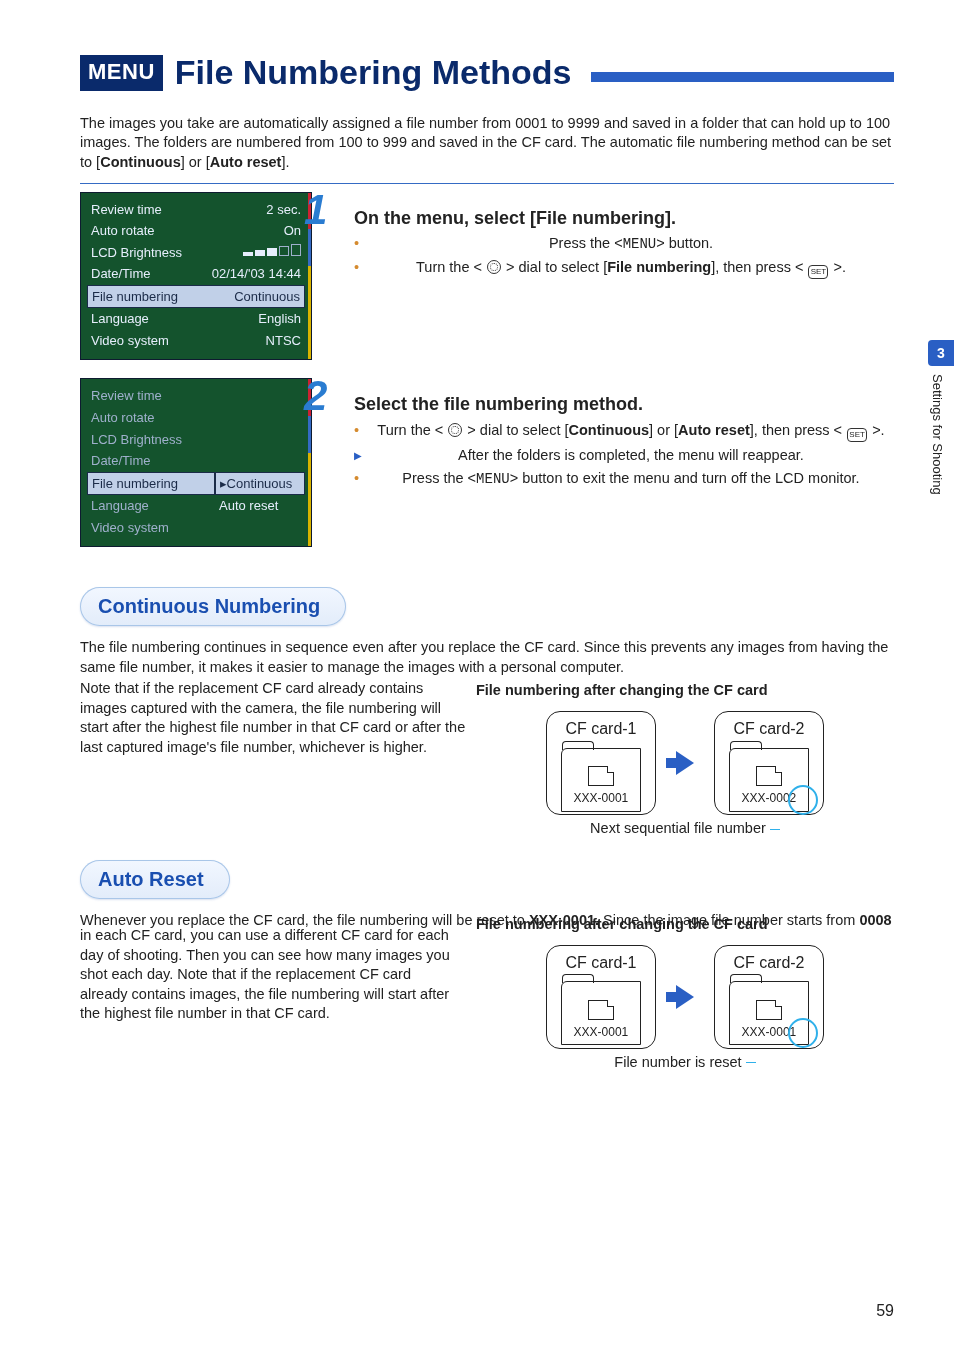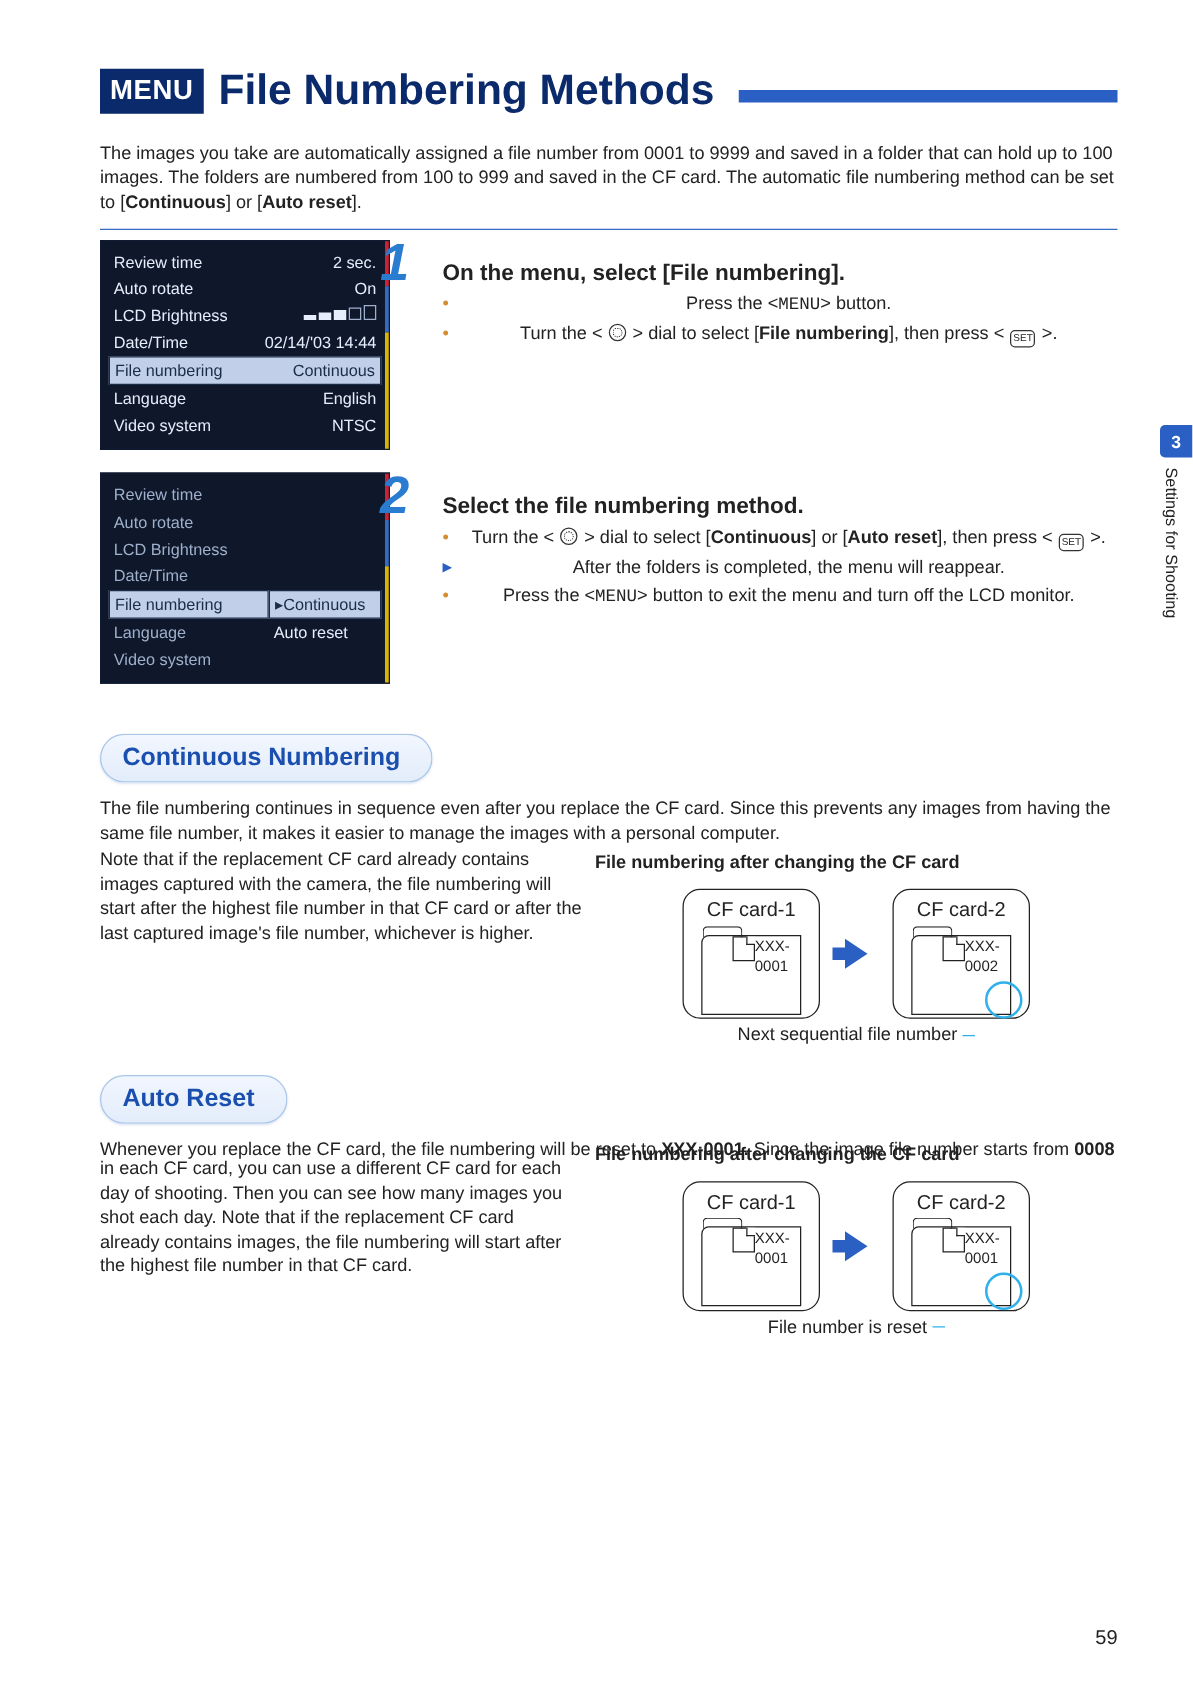--- a/index.html
+++ b/index.html
@@ -36,21 +36,21 @@
   }
 
   .intro { font-size: 14.5px; }
 
   hr.thin { border: none; border-top: 1px solid #356bc4; margin: 10px 0 8px 0; }
 
   
   .step { display: flex; gap: 16px; margin-top: 8px; margin-bottom: 18px; }
   .lcd {
     width: 232px;
-    background: #0f172a;
+    background: #14532d;
     color: #e6eefc;
     font-family: "Arial", sans-serif;
     font-size: 13px;
     padding: 6px 6px 8px 6px;
     position: relative;
     border: 1px solid #0e1b30;
   }
   .lcd .row { display: flex; justify-content: space-between; padding: 2px 4px; }
   .lcd .row.sel { background: #c1d0e8; color: #1b2b48; border: 1px solid #1b2b48; }
   .lcd .row.sel2 { background: #c1d0e8; color: #1b2b48; border: 1px solid #1b2b48; }
@@ -121,21 +121,21 @@
   .diagram-title { font-weight: bold; margin-bottom: 10px; margin-top: 2px; }
   .diagram { display: flex; align-items: center; justify-content: center; gap: 20px; position: relative; }
   .card {
     width: 110px; height: 104px; border: 1.6px solid #222; border-radius: 14px;
     display: flex; flex-direction: column; align-items: center; padding-top: 6px;
     position: relative;
   }
   .card-label { font-size: 16px; }
   .folder {
     margin-top: 8px; width: 80px; height: 64px; border: 1.4px solid #222; border-top-left-radius: 6px;
-    position: relative; display: flex; flex-direction: row; align-items: flex-start; justify-content: flex-end; padding-bottom: 4px; padding-left: 24px;
+    position: relative; display: flex; flex-direction: column; align-items: center; justify-content: flex-end; padding-bottom: 4px;
   }
   .folder::before {
     content: ""; position: absolute; top: -8px; left: 0; width: 30px; height: 8px; border: 1.4px solid #222; border-bottom: none; border-top-left-radius: 4px; border-top-right-radius: 4px;
   }
   .file-rect { width: 26px; height: 20px; border: 1.4px solid #222; margin-bottom: 4px; position: relative; }
   .file-rect::after { content:""; position:absolute; right:-1px; top:-1px; width:6px; height:6px; background:#fff; border-left:1.4px solid #222; border-bottom:1.4px solid #222; }
   .file-text { font-size: 12px; }
   .arrow-big {
     width: 0; height: 0; border-top: 12px solid transparent; border-bottom: 12px solid transparent; border-left: 18px solid #2a5fc4;
     position: relative;

